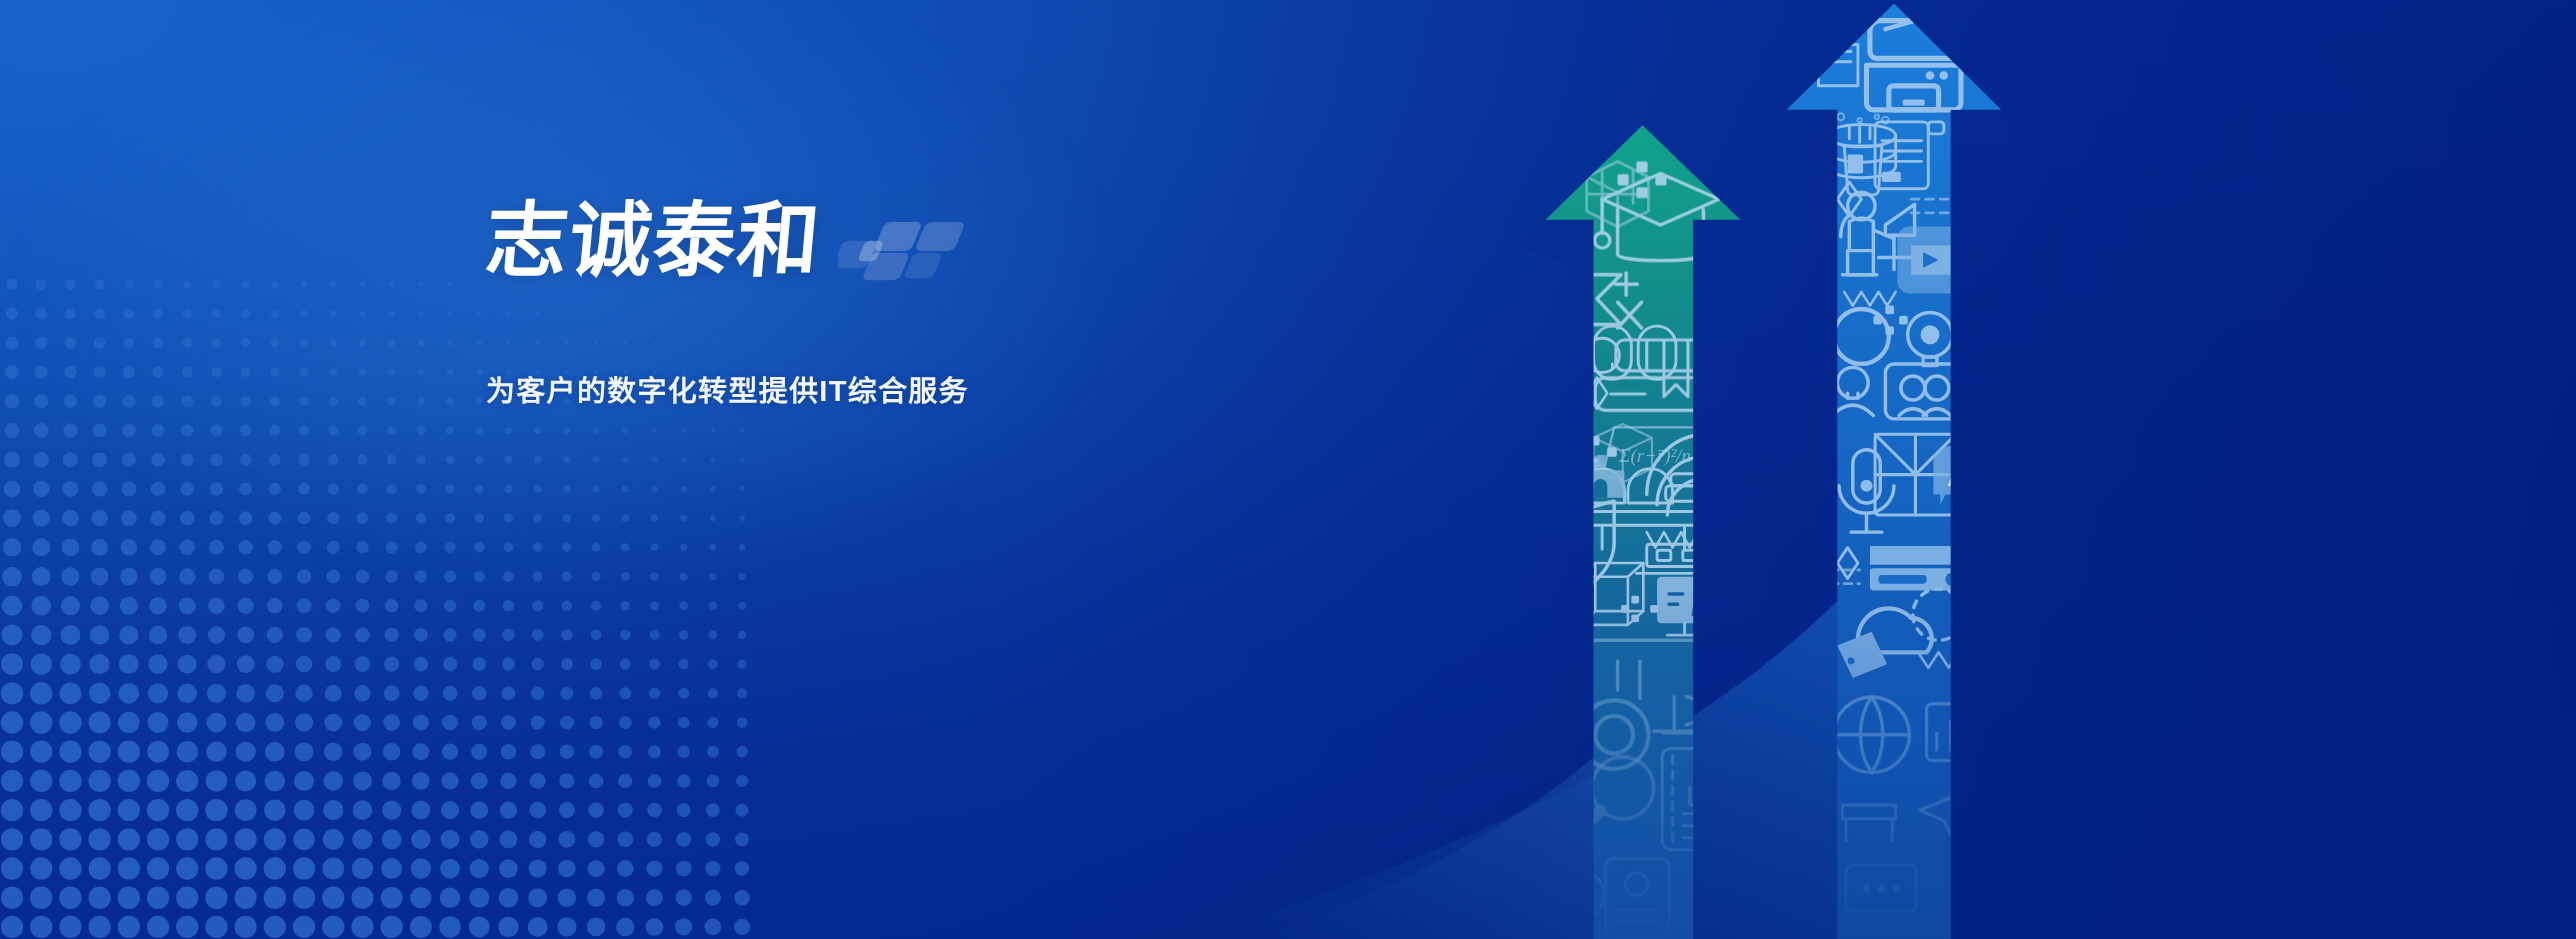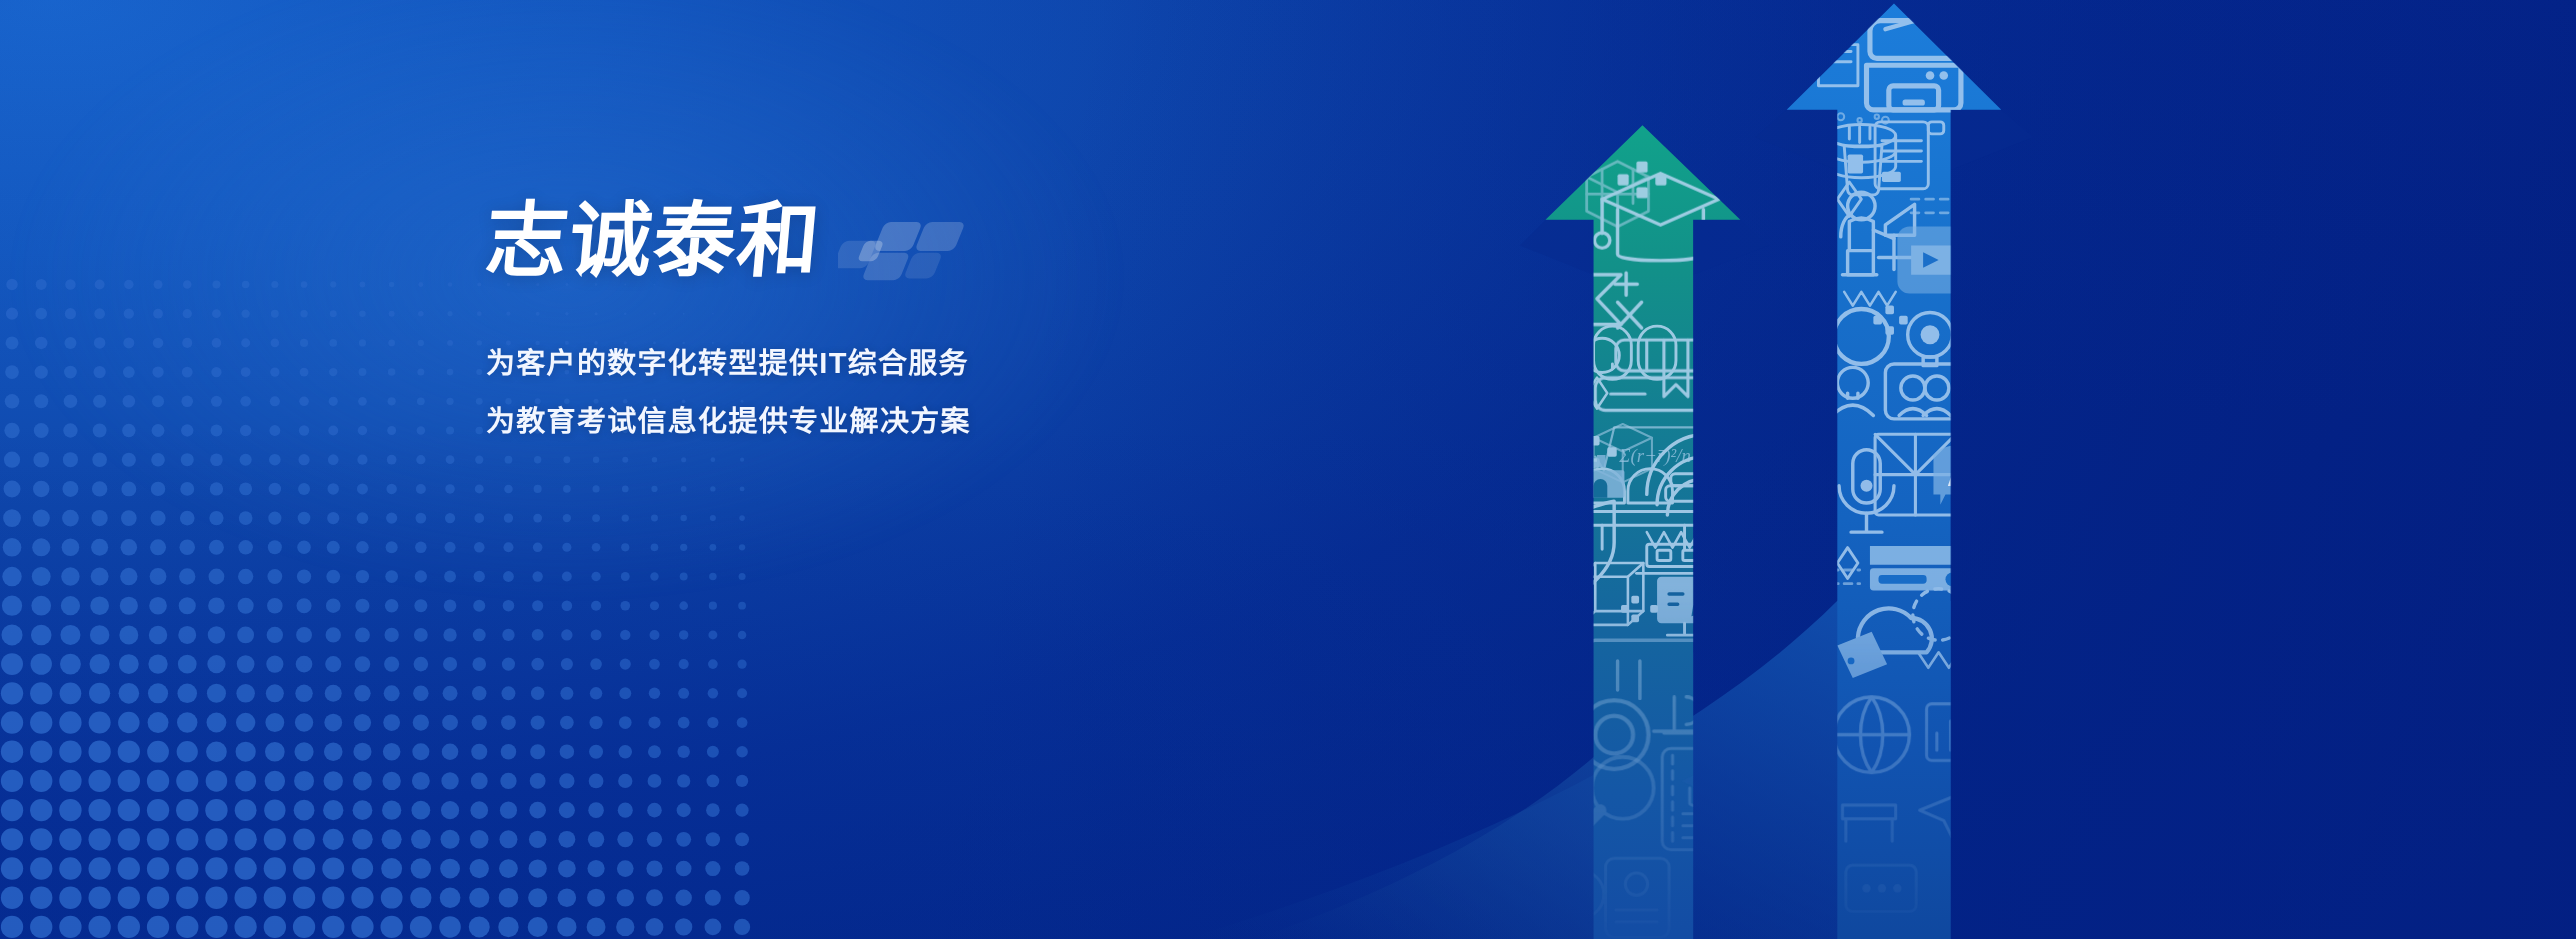--- a/index.html
+++ b/index.html
@@ -79,21 +79,21 @@
   }
   .tagline li{
     font-size:29px;
     line-height:1;
     font-weight:700;
     color:#f2f6ff;
     letter-spacing:1.3px;
     white-space:nowrap;
     text-shadow:0 0.9px 8.6px rgba(0,0,0,.2);
   }
-  .tagline li.line-1{ margin-top:40px; }
+  .tagline li.line-1{ margin-top:68px; }
   .tagline li.line-2{ margin-top:29px; }
 
   
   .artwork{
     position:absolute;
     left:0; top:0;
     width:2576px; height:939px;
     pointer-events:none;
   }
 </style>
@@ -1152,18 +1152,17 @@
           <rect x="58" y="44" width="44" height="32" rx="7" fill="#ffffff" opacity=".17"></rect>
           <rect x="106" y="8" width="46" height="34" rx="7" fill="#ffffff" opacity=".19"></rect>
           <rect x="106" y="44" width="34" height="30" rx="7" fill="#ffffff" opacity=".10"></rect>
           <rect x="44" y="30" width="22" height="24" rx="6" fill="#ffffff" opacity=".26"></rect>
         </g>
       </svg>
     </div>
 
     <ul class="tagline">
       <li class="line-1">为客户的数字化转型提供IT综合服务</li>
-      <li class="line-2">为教育考试信息化提供专业解决方案</li>
     </ul>
   </div>
 
 </div>
 
 
 </body></html>

